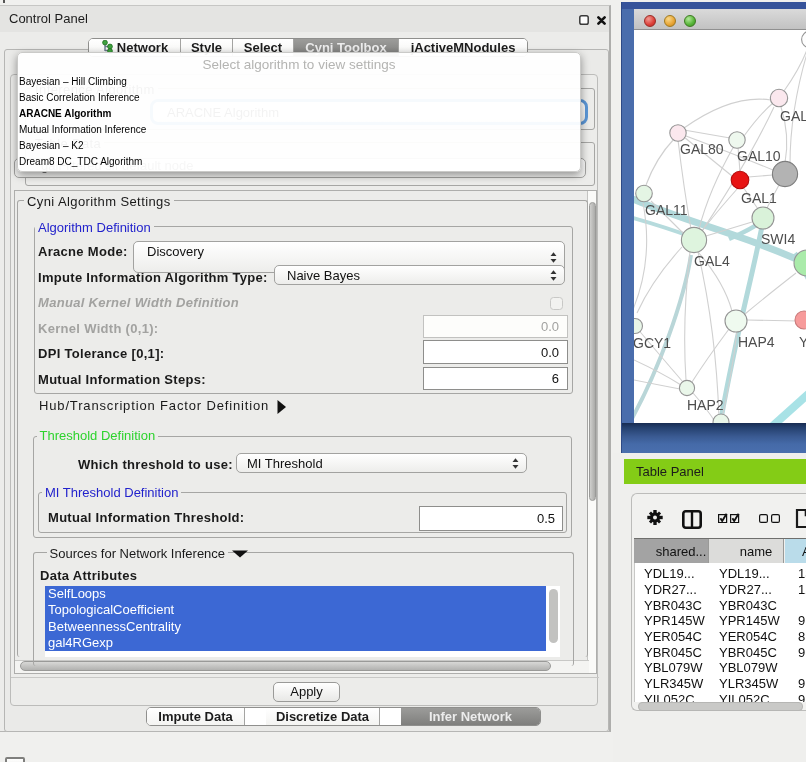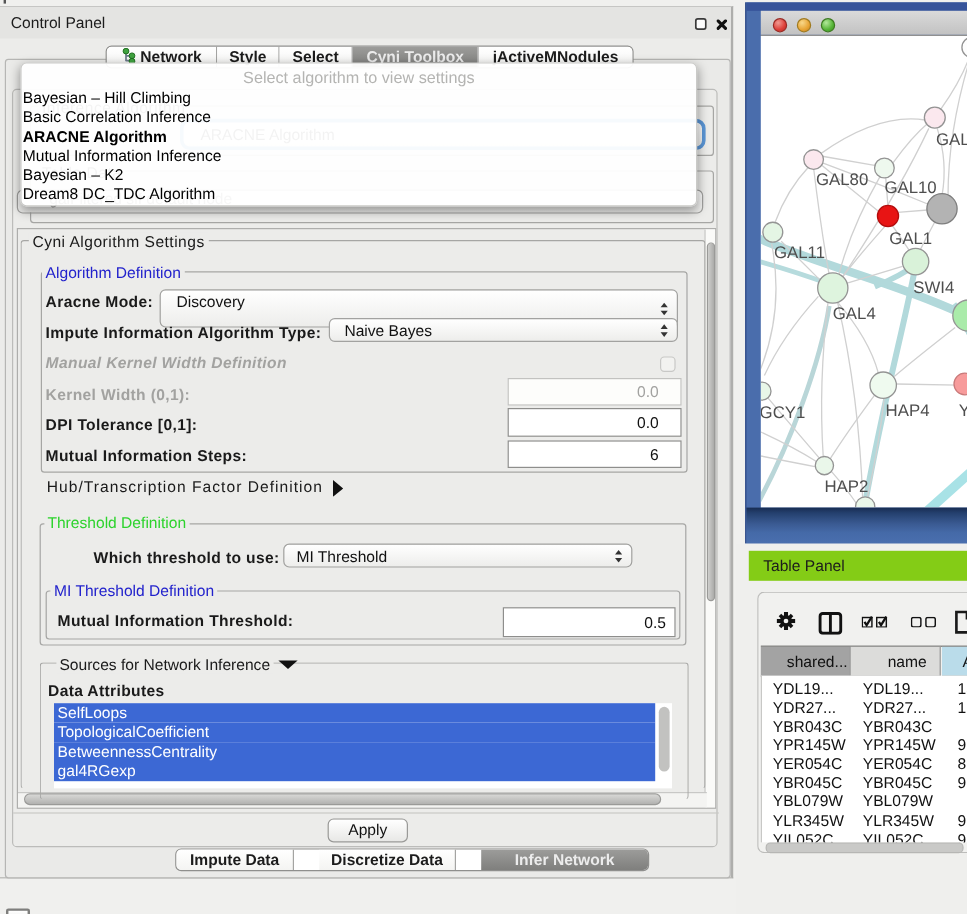--- a/index.html
+++ b/index.html
@@ -29,21 +29,21 @@
 
 #innerpanel { position:absolute; left:10px; top:68px; width:588px; height:632px;
   border:1px solid #bcbcba; border-radius:4px; background:#ececea; }
 .grp { position:absolute; border:1px solid #a6a6a4; border-radius:3px; }
 .grplab { position:absolute; top:-7px; font-size:13px; line-height:15px; background:#ececea; padding:0 3px; white-space:nowrap; }
 .combo { position:absolute; background:linear-gradient(#ffffff,#ededeb); border:1px solid #a2a2a0;
   border-radius:5px; font-size:13px; color:#111; }
 .combo .cv { position:absolute; top:2px; }
 .combo .ar { position:absolute; right:7px; top:50%; margin-top:-5.5px; width:7px; height:11px; }
 .fld { position:absolute; background:#fff; border:1px solid #8e8e8c; font-size:13px;
-  color:#111; text-align:right; padding-right:18px; display:flex; align-items:center; justify-content:flex-end; }
+  color:#111; text-align:right; padding-right:8px; display:flex; align-items:center; justify-content:flex-end; }
 .blab { position:absolute; font-size:13px; line-height:15px; font-weight:bold; color:#1a1a1a; white-space:nowrap; letter-spacing:0.3px; }
 .plab { position:absolute; font-size:13px; line-height:15px; color:#1a1a1a; white-space:nowrap; letter-spacing:0.4px; }
 .dis { color:#a2a2a0 !important; }
 
 #scrollpane { position:absolute; left:3px; top:115px; width:583px; height:484px;
   border:1px solid #aeaeac; background:#ececea; overflow:hidden; }
 #vscroll { position:absolute; right:0px; top:0; width:9px; height:482px; background:#fafaf8; border-left:1px solid #c4c4c2; }
 #vthumb { position:absolute; left:1px; top:11px; width:7px; height:299px; border-radius:4px;
   background:linear-gradient(90deg,#cfcfcd,#ababa9); border:1px solid #9a9a98; }
 #hscroll { position:absolute; left:0; bottom:0px; width:574px; height:13px; background:#f4f4f2; border-top:1px solid #c8c8c6; }
@@ -56,21 +56,21 @@
   background:#c2c2c0; }
 
 #applybtn { position:absolute; left:262px; top:607px; width:67px; height:20px;
   background:linear-gradient(#ffffff,#e8e8e6); border:1px solid #9a9a98; border-radius:5px;
   font-size:13px; text-align:center; line-height:18px; color:#111; }
 
 #popup { position:absolute; left:17px; top:52px; width:564px; height:120px;
   background:rgba(255,255,255,0.95); border:1px solid #cacac8; border-radius:5px;
   box-shadow:0 3px 9px rgba(0,0,0,0.4); z-index:50; }
 #popup .hd { position:absolute; top:3.5px; width:100%; text-align:center; font-size:13.5px; color:#b4b4b2; }
-#popup .it { position:absolute; left:0; font-size:13px; color:#000; padding-left:1px; height:16px; line-height:16px; width:540px;}
+#popup .it { position:absolute; left:0; font-size:10px; color:#000; padding-left:1px; height:16px; line-height:16px; width:540px;}
 
 #netwin { position:absolute; left:621px; top:2px; width:185px; height:451px; background:#4a6dac; border-left:1px solid #2e4a86; }
 #nettop { position:absolute; left:0; top:0; width:185px; height:7px; background:#36539a; }
 #nettitle { position:absolute; left:12px; top:7px; width:173px; height:21px;
   background:linear-gradient(#dadada,#c2c2c2); border-bottom:1px solid #909090; }
 .tl { position:absolute; top:6px; width:12px; height:12px; border-radius:50%; }
 #netcanvas { position:absolute; left:12px; top:28px; width:173px; height:393px; background:#fff; overflow:hidden; }
 #netbot { position:absolute; left:0; top:421px; width:185px; height:30px;
   background:linear-gradient(#182c52 0%,#24406e 15%,#3a5a92 45%,#456aa8 70%,#4a6fae 100%); }
 

